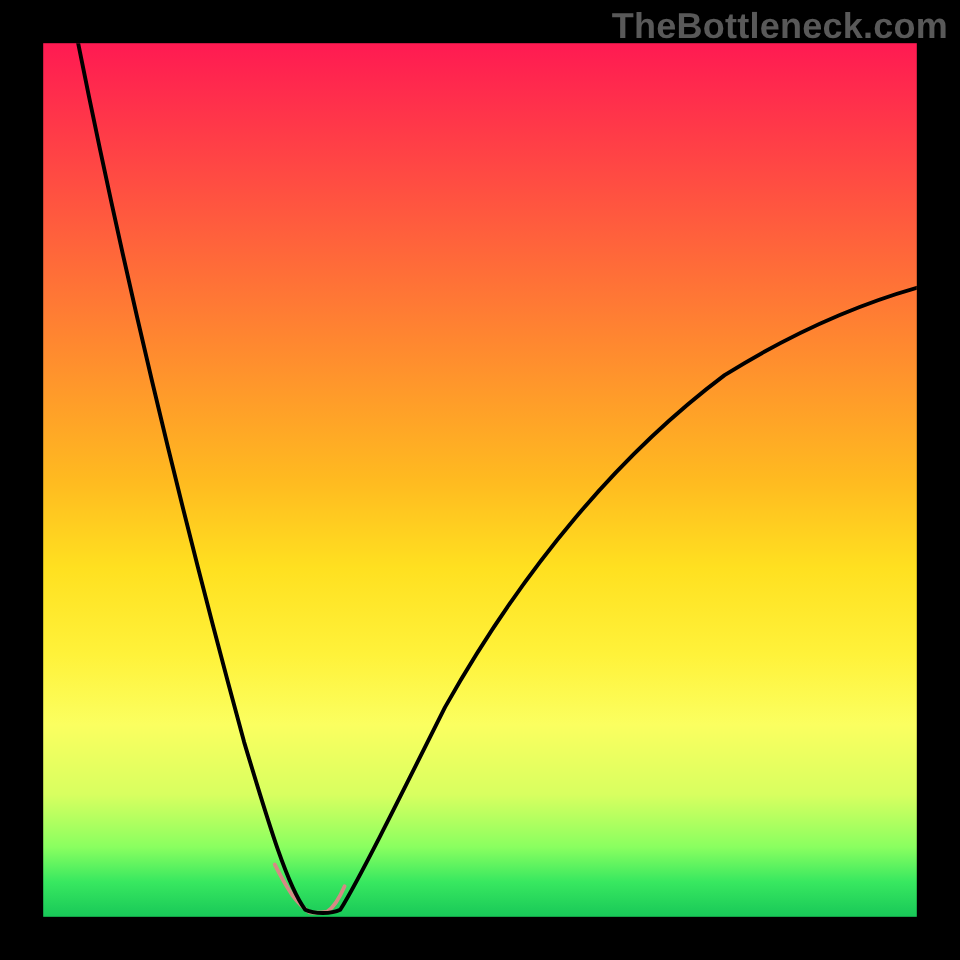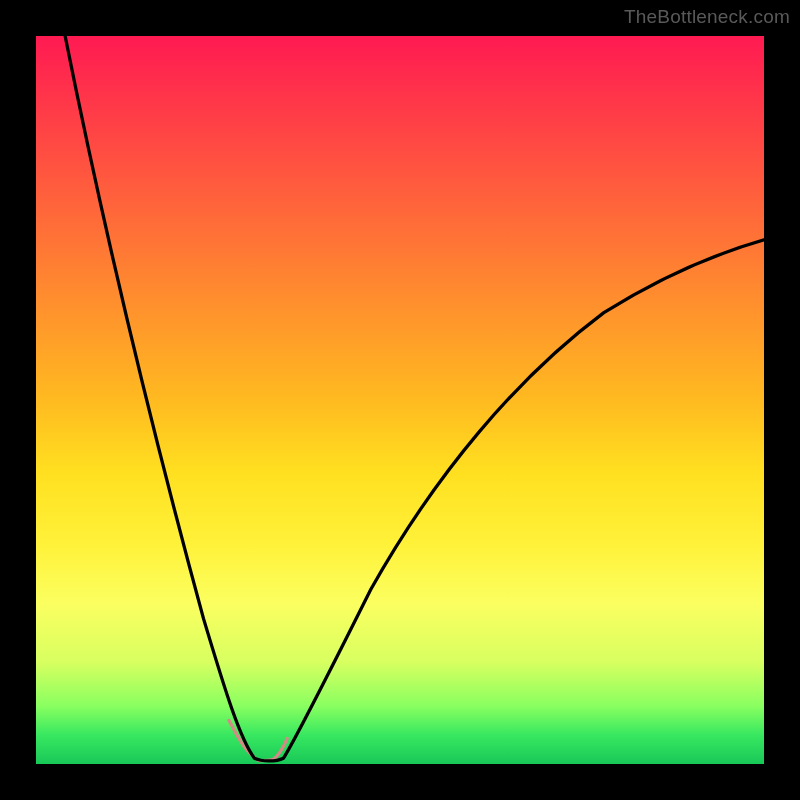--- a/index.html
+++ b/index.html
@@ -49,22 +49,22 @@
     top: 0;
     width: 728px;
     height: 728px;
     pointer-events: none;
   }
   .watermark {
     position: absolute;
     top: 6px;
     right: 10px;
     color: #595959;
-    font-size: 19px;
-    font-weight: 400;
+    font-size: 30px;
+    font-weight: 700;
     letter-spacing: 0.2px;
     user-select: none;
   }
 </style>
 </head>
 <body>
 
 <div class="frame">
 
   <div class="watermark">TheBottleneck.com</div>

